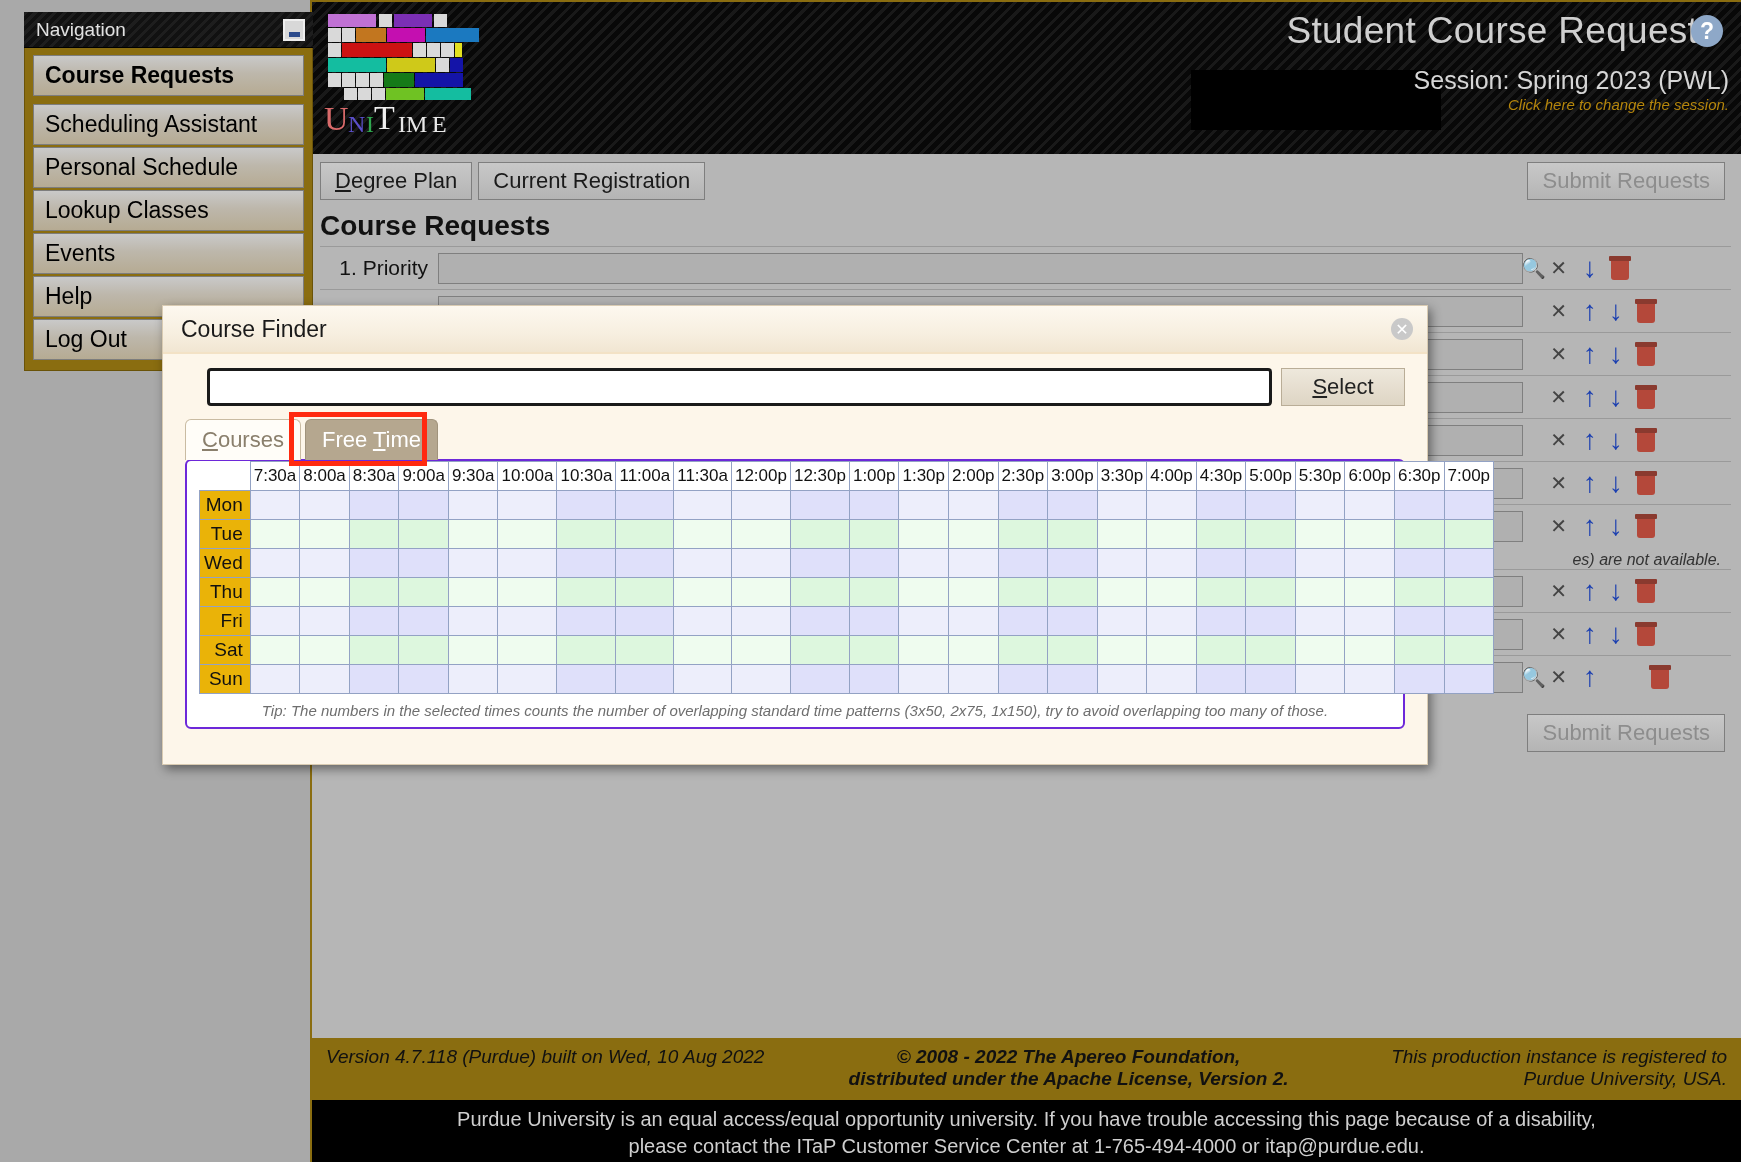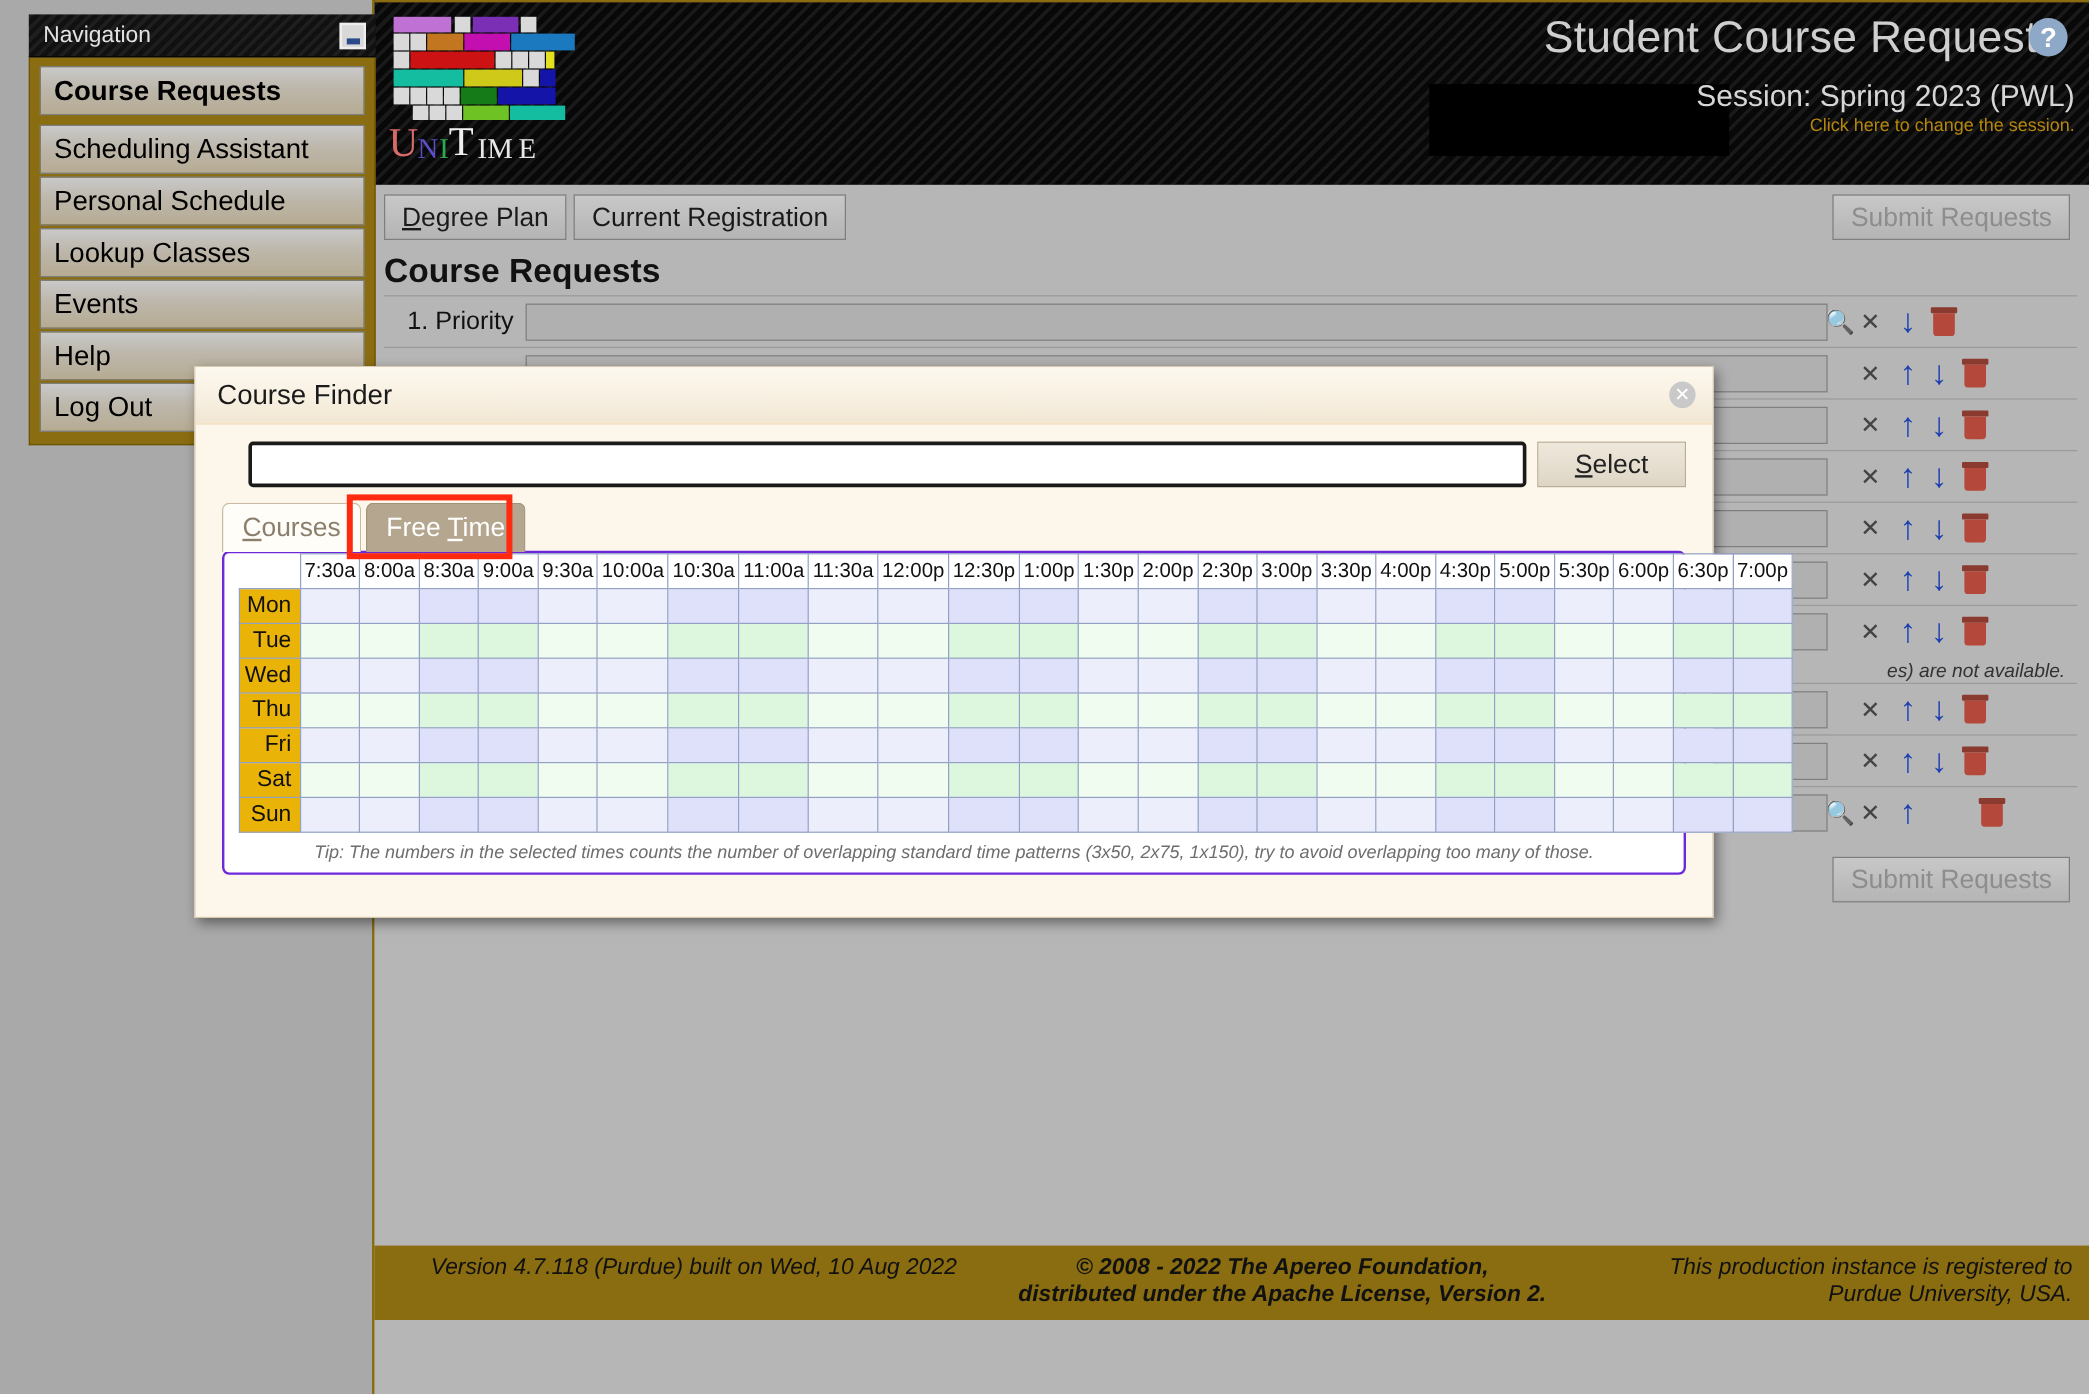--- a/index.html
+++ b/index.html
@@ -62,21 +62,21 @@
     font-size: 37px; color: #cfcfcf; letter-spacing: .3px;
   }
   #help-icon {
     position: absolute; right: 18px; top: 13px;
     width: 32px; height: 32px; border-radius: 50%;
     background: #8ea8c8; color: #fff; font-size: 23px; font-weight: bold;
     display: flex; align-items: center; justify-content: center; cursor: pointer;
   }
   #session-block { position: absolute; right: 12px; top: 64px; text-align: right; }
   #session-line { font-size: 25px; color: #d6d6d6; }
-  #session-link { font-size: 15px; color: #b5860c; text-decoration: none; cursor: pointer; display:block; margin-top:1px;}
+  #session-link { font-size: 15px; color: #b5860c; font-style: italic; text-decoration: none; cursor: pointer; display:block; margin-top:1px;}
   #redact-box { position: absolute; right: 300px; top: 68px; width: 250px; height: 60px; background: #000; }
 
   
   .toolbar { padding: 8px 10px 0 8px; display: flex; align-items: center; }
   .btn {
     font-size: 22px; color: #1a1a1a; padding: 5px 14px;
     background: linear-gradient(to bottom,#c8c8c8,#b4b4b4);
     border: 1px solid #7e7e7e; cursor: pointer; margin-right: 6px;
   }
   .btn.disabled { color: #8d8d8d; cursor: default; }
@@ -101,21 +101,21 @@
   .trash .lid { position:absolute; top:0; left:0; width:22px; height:5px; background:#8a3a2f; border-radius:1px;}
   .trash .can { position:absolute; top:5px; left:2px; width:18px; height:19px; background:#b4483a; border-radius:0 0 3px 3px;}
   .note { font-size: 16px; font-style: italic; color: #333; text-align: right; padding: 4px 10px 0 0; }
 
   
   #footer-gold {
     position: absolute; left: 0; bottom: 62px; width: 100%; background: #8a6d10;
     padding: 8px 14px 10px 14px; color: #111; font-style: italic; font-size: 19px;
   }
   #footer-gold .fg-row { display: flex; }
-  #fg-left { flex: 0 0 36%; text-align: center; }
+  #fg-left { flex: 0 0 36%; }
   #fg-mid { flex: 0 0 34%; text-align: center; font-weight: bold; }
   #fg-right { flex: 1; text-align: right; }
   #footer-black {
     position: absolute; left: 0; bottom: 0; width: 100%; height: 62px; background: #000;
     color: #cfcfcf; font-size: 20px; text-align: center; padding-top: 6px; line-height: 1.35;
   }
 
   
   #dialog {
     position: absolute; left: 162px; top: 305px; width: 1266px; height: 460px;
@@ -431,20 +431,24 @@
       <div class="fg-row">
         <div id="fg-left">Version 4.7.118 (Purdue) built on Wed, 10 Aug 2022</div>
         <div id="fg-mid">© 2008 - 2022 The Apereo Foundation,</div>
         <div id="fg-right">This production instance is registered to</div>
       </div>
       <div class="fg-row">
         <div id="fg-left"></div>
         <div id="fg-mid">distributed under the Apache License, Version 2.</div>
         <div id="fg-right">Purdue University, USA.</div>
       </div>
+    </div>
+    <div id="footer-black">
+      <div>Purdue University is an equal access/equal opportunity university. If you have trouble accessing this page because of a disability,</div>
+      <div>please contact the ITaP Customer Service Center at 1-765-494-4000 or itap@purdue.edu.</div>
     </div>
   </div>
 
   <div id="nav-panel">
     <div id="nav-titlebar">
       <span id="nav-title">Navigation</span>
       <span id="nav-minimize">
           <i></i>
         </span>
     </div>

